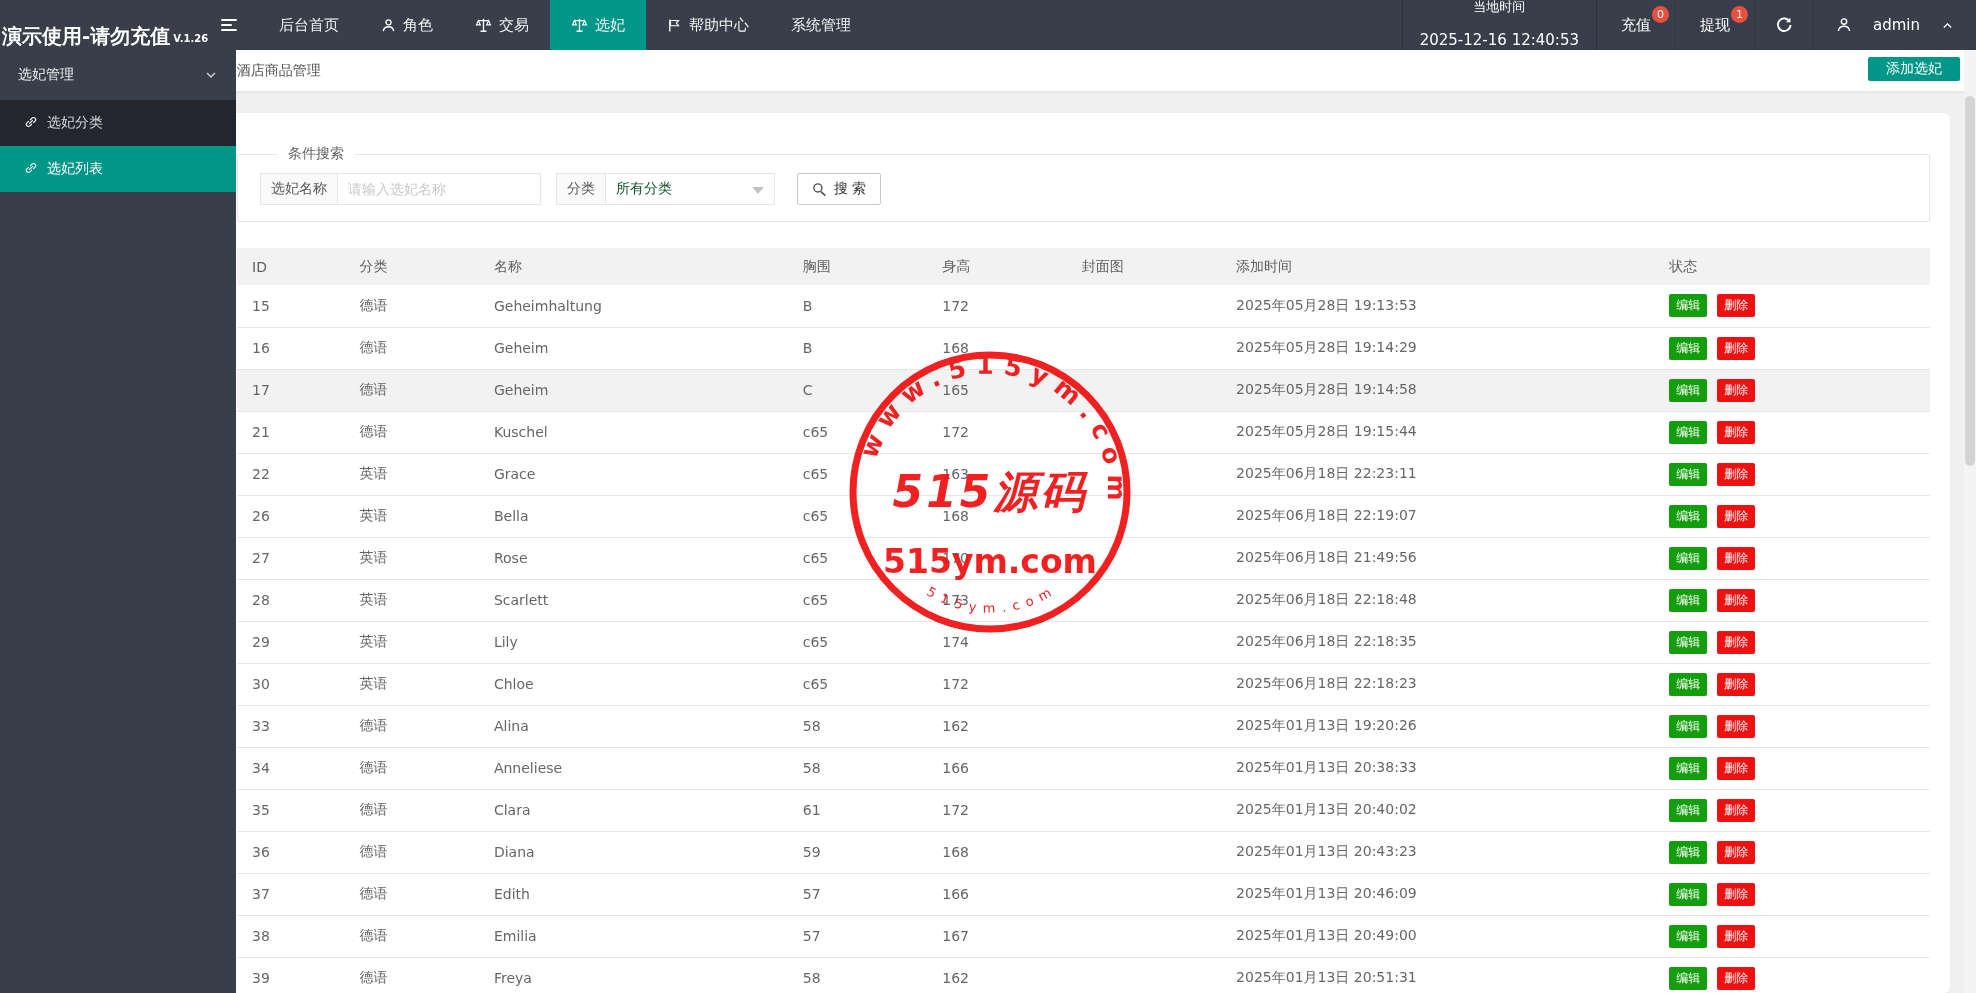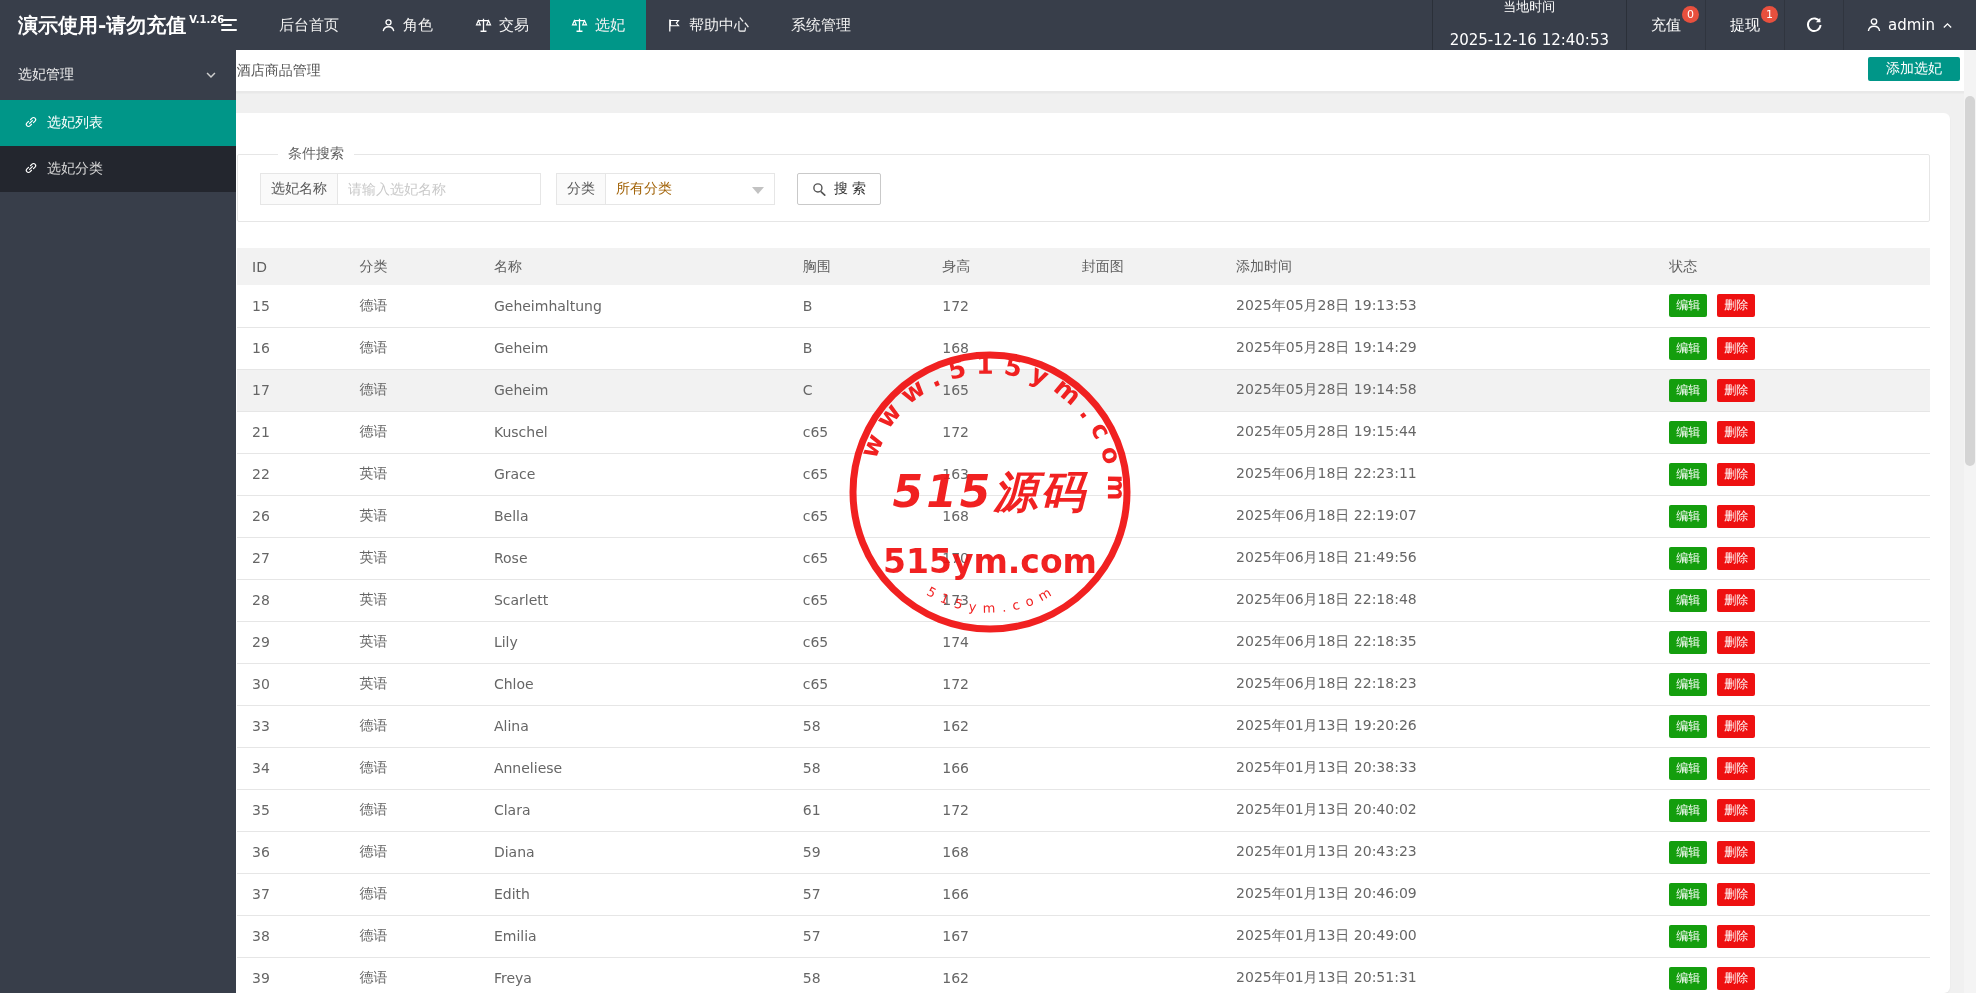--- a/index.html
+++ b/index.html
@@ -2,36 +2,36 @@
 <html style="--accent: #009688; --dark: #383e4a; --sub: #23262e; --green: #149e0e; --red: #ee1111; --badge: #e8503e; --wm: #f01111;"><head>
 <meta charset="utf-8">
 <style>
   * { margin:0; padding:0; box-sizing:border-box; }
   html,body { width:1976px; height:993px; overflow:hidden;
     font-family:"DejaVu Sans","Liberation Sans",sans-serif; background:#f0f0f0; }
   :root { --accent:#009688; --dark:#383e4a; --sub:#23262e; --green:#149e0e; --red:#ee1111; --badge:#e8503e; --wm:#f01111; }
 
   
   .navbar { position:absolute; top:0; left:0; right:0; height:50px; background:var(--dark); color:#fff; display:flex; z-index:30; }
-  .brand { width:200px; padding-left:18px; display:flex; align-items:center; font-size:20px; font-weight:bold; white-space:nowrap; }
+  .brand { width:200px; padding-left:2px; display:flex; align-items:flex-end; font-size:20px; font-weight:bold; white-space:nowrap; }
   .brand sup { font-size:10px; font-weight:bold; margin-left:3px; transform:translateY(-6px); }
   .hamburger { width:58px; display:flex; flex-direction:column; justify-content:center; align-items:center; gap:3px; cursor:pointer; }
   .hamburger i { display:block; height:2px; background:#fff; border-radius:1px; }
   .hamburger i:nth-child(1){width:16px;} .hamburger i:nth-child(2){width:11px; align-self:flex-start; margin-left:21px;} .hamburger i:nth-child(3){width:16px;}
   .nav-menu { display:flex; }
   .nav-item { padding:0 21px; line-height:50px; font-size:15px; color:#f2f2f2; display:flex; align-items:center; gap:7px; cursor:pointer; white-space:nowrap; }
   .nav-item.active { background:var(--accent); }
   .nav-item svg { display:block; }
   .nav-right { margin-left:auto; display:flex; align-items:stretch;justify-content:center; }
   .time-block { padding:0 17px; border-left:1px solid rgba(0,0,0,.22); border-right:1px solid rgba(0,0,0,.22); display:flex; flex-direction:column; justify-content:center; align-items:center; line-height:1.45; }
   .time-label { font-size:13px; } .time-value { font-size:15px;margin-top:13px; }
   .nav-link { position:relative; padding:0 24px; display:flex; align-items:center; font-size:15px; cursor:pointer; border-right:1px solid rgba(0,0,0,.14); }
   .badge { position:absolute; top:6px; right:6px; min-width:17px; height:17px; padding:0 4px; background:var(--badge); border-radius:9px; font-size:11px; line-height:17px; text-align:center; color:#fff; }
   .refresh-btn { padding:0 20px; display:flex; align-items:center; cursor:pointer; border-right:1px solid rgba(0,0,0,.14); }
-  .admin-block { padding:0 22px; display:flex; align-items:center; gap:6px; font-size:15px; cursor:pointer; }
+  .admin-block { padding:0 22px; display:flex; align-items:center; gap:21px; font-size:15px; cursor:pointer; }
 
   
   .sidebar { position:absolute; top:50px; left:0; bottom:0; width:236px; background:var(--dark); z-index:20; }
   .side-group { height:50px; padding:0 18px; display:flex; align-items:center; justify-content:space-between; color:#eee; font-size:14px; cursor:pointer; }
   .side-sub { background:var(--sub); }
   .side-item { height:46px; padding-left:24px; display:flex; align-items:center; gap:9px; color:#d9d9d9; font-size:14px; cursor:pointer; }
   .side-item.active { background:var(--accent); color:#fff; }
 
   
   .main { position:absolute; top:50px; left:200px; right:0; bottom:0; background:#f0f0f0; }
@@ -42,21 +42,21 @@
 
   .card { position:absolute; top:63px; left:17px; right:26px; bottom:0; background:#fff; border-radius:6px; box-shadow:0 1px 2px rgba(0,0,0,.05); padding:32px 20px 0 20px; overflow:hidden; }
 
   fieldset.search-box { border:1px solid #e6e6e6; border-radius:2px; padding:10px 0 16px 22px; }
   fieldset.search-box legend { margin-left:18px; padding:0 10px; color:#616161; font-size:14px; }
   .search-row { display:flex; align-items:center; }
   .ctl { height:32px; font-size:14px; }
   .lab-box { display:flex; align-items:center; padding:0 10px; background:#fafafa; border:1px solid #e6e6e6; border-right:none; color:#575757; }
   .txt-input { width:204px; border:1px solid #e6e6e6; padding:0 10px; color:#666; outline:none; }
   .txt-input::placeholder { color:#c9c9c9; }
-  .sel-box { position:relative; width:170px; border:1px solid #e6e6e6; display:flex; align-items:center; padding:0 10px; color:#a16207; cursor:pointer; background:#fff; }
+  .sel-box { position:relative; width:170px; border:1px solid #e6e6e6; display:flex; align-items:center; padding:0 10px; color:#14532d; cursor:pointer; background:#fff; }
   .sel-caret { position:absolute; right:10px; top:13px; width:0; height:0; border-left:6px solid transparent; border-right:6px solid transparent; border-top:7px solid #c2c2c2; }
   .gap15 { width:15px; } .gap22 { width:22px; }
   .search-btn { display:flex; align-items:center; gap:7px; padding:0 14px; background:#fff; border:1px solid #c9c9c9; border-radius:2px; color:#333; cursor:pointer; }
 
   
   table.grid { width:100%; border-collapse:collapse; margin-top:26px; font-size:14px; color:#666; table-layout:fixed; }
   table.grid th { background:#f2f2f2; color:#5f5f5f; font-weight:normal; text-align:left; height:37px; padding:0 15px; overflow:hidden; white-space:nowrap; }
   table.grid td { height:42px; padding:0 15px; border-bottom:1px solid #e6e6e6; overflow:hidden; white-space:nowrap; }
   tr.hl td { background:#f2f2f2; }
   .btn-edit,.btn-del { border:none; border-radius:2px; color:#fff; font-size:12px; padding:3px 7px; cursor:pointer; font-family:inherit; }
@@ -160,31 +160,31 @@
 </header>
 
 <aside class="sidebar">
   <div class="side-group">
     <span>选妃管理</span>
     <svg width="14" height="14" viewBox="0 0 16 16">
         <path d="M3.5 5.8 8 10.3l4.5-4.5" fill="none" stroke="#cfcfcf" stroke-width="1.7"></path>
       </svg>
   </div>
   <div class="side-sub">
+      <div class="side-item">
+        <span><svg width="14" height="14" viewBox="0 0 16 16">
+            <path d="M6.4 9.6l3.2-3.2M5.2 7.2 3.4 9a2.4 2.4 0 0 0 3.4 3.4l1.8-1.8M7.4 5.4l1.8-1.8A2.4 2.4 0 0 1 12.6 7l-1.8 1.8" fill="none" stroke="#fff" stroke-width="1.3" stroke-linecap="round"></path>
+          </svg></span>
+        <span>选妃分类</span>
+      </div>
       <div class="side-item active">
         <span><svg width="14" height="14" viewBox="0 0 16 16">
             <path d="M6.4 9.6l3.2-3.2M5.2 7.2 3.4 9a2.4 2.4 0 0 0 3.4 3.4l1.8-1.8M7.4 5.4l1.8-1.8A2.4 2.4 0 0 1 12.6 7l-1.8 1.8" fill="none" stroke="#fff" stroke-width="1.3" stroke-linecap="round"></path>
           </svg></span>
         <span>选妃列表</span>
-      </div>
-      <div class="side-item">
-        <span><svg width="14" height="14" viewBox="0 0 16 16">
-            <path d="M6.4 9.6l3.2-3.2M5.2 7.2 3.4 9a2.4 2.4 0 0 0 3.4 3.4l1.8-1.8M7.4 5.4l1.8-1.8A2.4 2.4 0 0 1 12.6 7l-1.8 1.8" fill="none" stroke="#fff" stroke-width="1.3" stroke-linecap="round"></path>
-          </svg></span>
-        <span>选妃分类</span>
       </div>
     </div>
 </aside>
 
 <main class="main">
   <div class="crumb-bar">
     <span class="crumb-caret">»</span>
     <span class="crumb-title">酒店商品管理</span>
     <button class="add-btn">添加选妃</button>
   </div>

